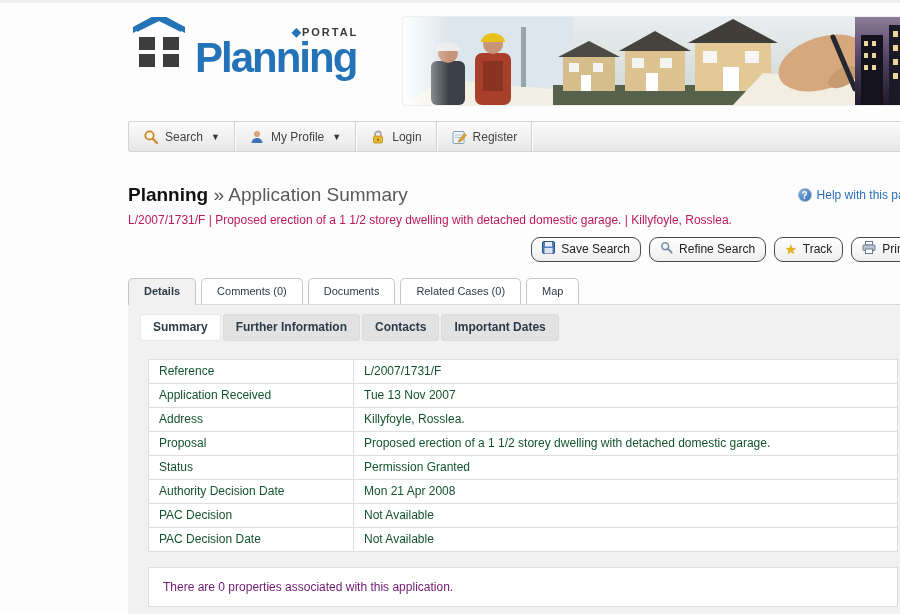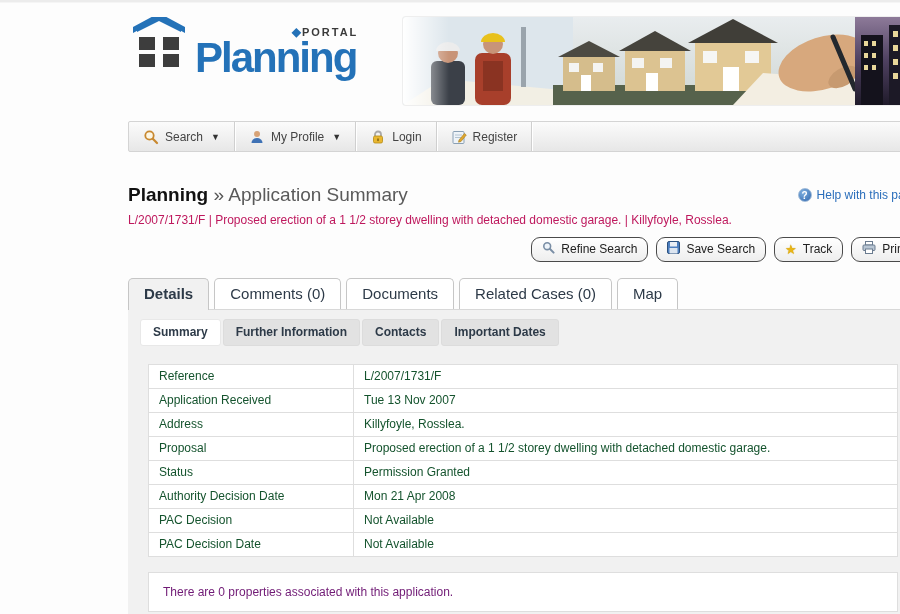--- a/index.html
+++ b/index.html
@@ -33,21 +33,21 @@
   .help-icon { width:14px; height:14px; border-radius:50%; background:radial-gradient(circle at 35% 30%, #7fb0e0, #2f66ad); color:#fff; font-size:10px; font-weight:bold; display:flex; align-items:center; justify-content:center; border:1px solid #9db9d8; }
   .summary-line { margin-top:7px; font-size:12px; color:#be185d; }
 
   
   .actions { margin-top:10px; display:flex; justify-content:flex-end; gap:8px; }
   .btn { display:inline-flex; align-items:center; gap:6px; padding:3px 10px 4px; font-size:12px; color:#222; background:linear-gradient(#ffffff,#eeeeee); border:1px solid #4a4a4a; border-radius:9px; cursor:pointer; }
   .btn .star-glyph { color:#e8b517; font-size:13px; line-height:1; text-shadow:0 0 1px #b98c00; }
 
   
   .tabs { margin-top:16px; display:flex; gap:5px; position:relative; z-index:2; }
-  .tab { padding:6px 15px 7px; font-size:15px; color:#2d3a48; background:#fff; border:1px solid #c6c6c6; border-bottom:none; border-radius:5px 5px 0 0; cursor:pointer; }
+  .tab { padding:6px 15px 7px; font-size:11px; color:#2d3a48; background:#fff; border:1px solid #c6c6c6; border-bottom:none; border-radius:5px 5px 0 0; cursor:pointer; }
   .tab.active { font-weight:bold; background:#f1f1f1; margin-bottom:-1px; padding-bottom:8px; }
 
   
   .panel { position:relative; z-index:1; background:#f1f1f1; border-top:1px solid #d8d8d8; width:790px; padding-bottom:22px; }
   .subtabs { display:flex; gap:2px; padding:9px 12px 4px; }
   .subtab { font-size:12px; font-weight:bold; color:#2d3a48; padding:5px 12px 6px; border-radius:3px; background:#e2e2e2; border:1px solid #dcdcdc; cursor:pointer; }
   .subtab.active { background:#ffffff; border-color:#e8e8e8; }
 
   .details-table { margin:14px 20px 0; width:750px; border-collapse:collapse; background:#fff; font-size:12px; }
   .details-table td { border:1px solid #dedede; padding:4px 10px 5px; color:#14532d; }
@@ -220,35 +220,35 @@
         <span class="help-icon">?</span>
         <span>Help with this page</span>
       </div>
     </div>
     <div class="summary-line">L/2007/1731/F | Proposed erection of a 1 1/2 storey dwelling with detached domestic garage. | Killyfoyle, Rosslea.</div>
 
     <div class="actions">
       <button class="btn">
         <span>
           <svg width="13" height="13" viewBox="0 0 13 13">
-              <circle cx="5.2" cy="5.2" r="3.4" fill="#eef4fa" stroke="#7a8ea5" stroke-width="1.6"></circle>
-              <line x1="7.8" y1="7.8" x2="11.6" y2="11.6" stroke="#7a8ea5" stroke-width="2" stroke-linecap="round"></line>
-            </svg>
-        </span>
-        <span>Refine Search</span>
+              <rect x="0.5" y="0.5" width="12" height="12" rx="1.5" fill="#4d7fc0" stroke="#2c517f"></rect>
+              <rect x="3" y="1" width="7" height="4.5" fill="#e9eef5"></rect>
+              <rect x="2.5" y="7" width="8" height="5.5" fill="#dce5f0"></rect>
+            </svg>
+        </span>
+        <span>Save Search</span>
       </button>
       <button class="btn">
         <span>
           <svg width="13" height="13" viewBox="0 0 13 13">
-              <rect x="0.5" y="0.5" width="12" height="12" rx="1.5" fill="#4d7fc0" stroke="#2c517f"></rect>
-              <rect x="3" y="1" width="7" height="4.5" fill="#e9eef5"></rect>
-              <rect x="2.5" y="7" width="8" height="5.5" fill="#dce5f0"></rect>
-            </svg>
-        </span>
-        <span>Save Search</span>
+              <circle cx="5.2" cy="5.2" r="3.4" fill="#eef4fa" stroke="#7a8ea5" stroke-width="1.6"></circle>
+              <line x1="7.8" y1="7.8" x2="11.6" y2="11.6" stroke="#7a8ea5" stroke-width="2" stroke-linecap="round"></line>
+            </svg>
+        </span>
+        <span>Refine Search</span>
       </button>
       <button class="btn">
         <span class="star-glyph">★</span>
         <span>Track</span>
       </button>
       <button class="btn">
         <span>
           <svg width="14" height="13" viewBox="0 0 14 13">
               <rect x="3.5" y="0.5" width="7" height="3.5" fill="#fff" stroke="#6b7c90"></rect>
               <rect x="1" y="4" width="12" height="5.5" rx="1" fill="#b9c6d4" stroke="#6b7c90"></rect>

